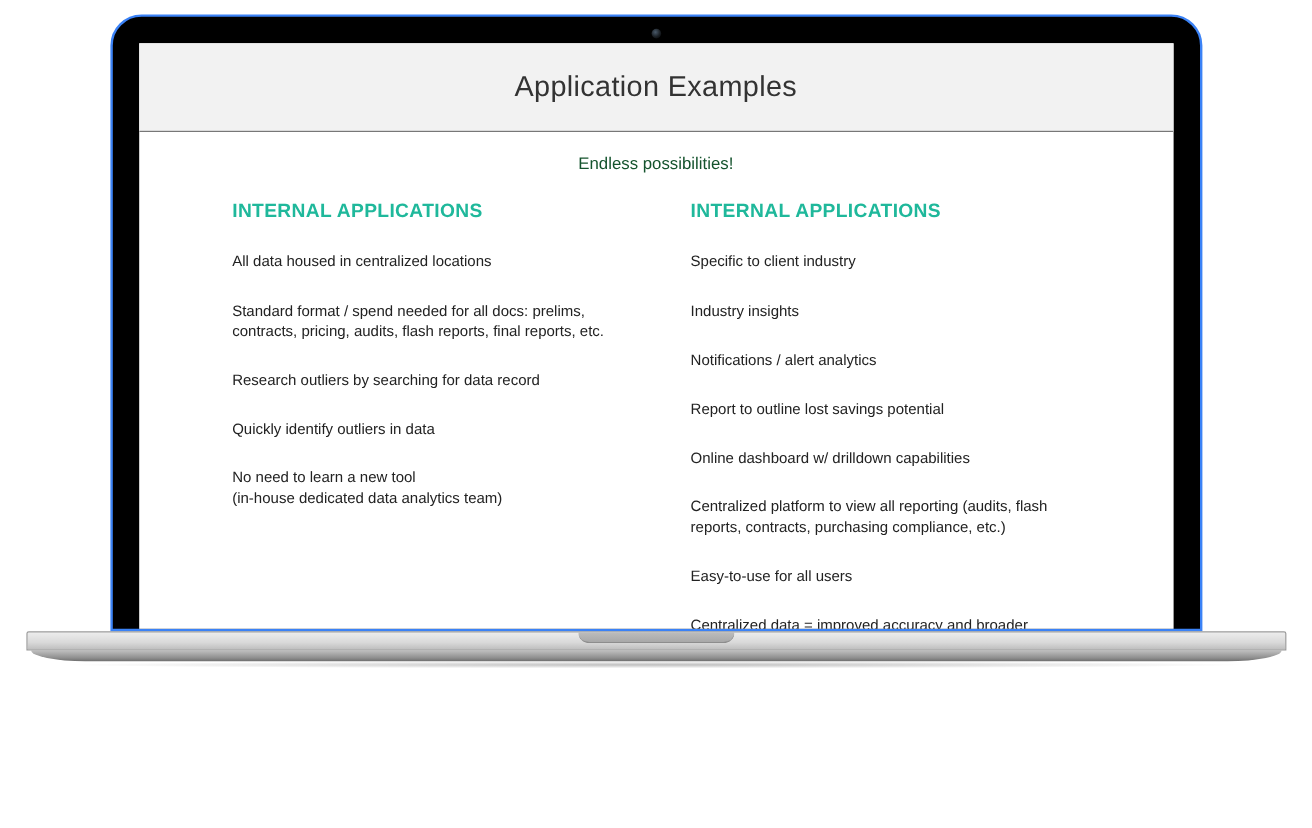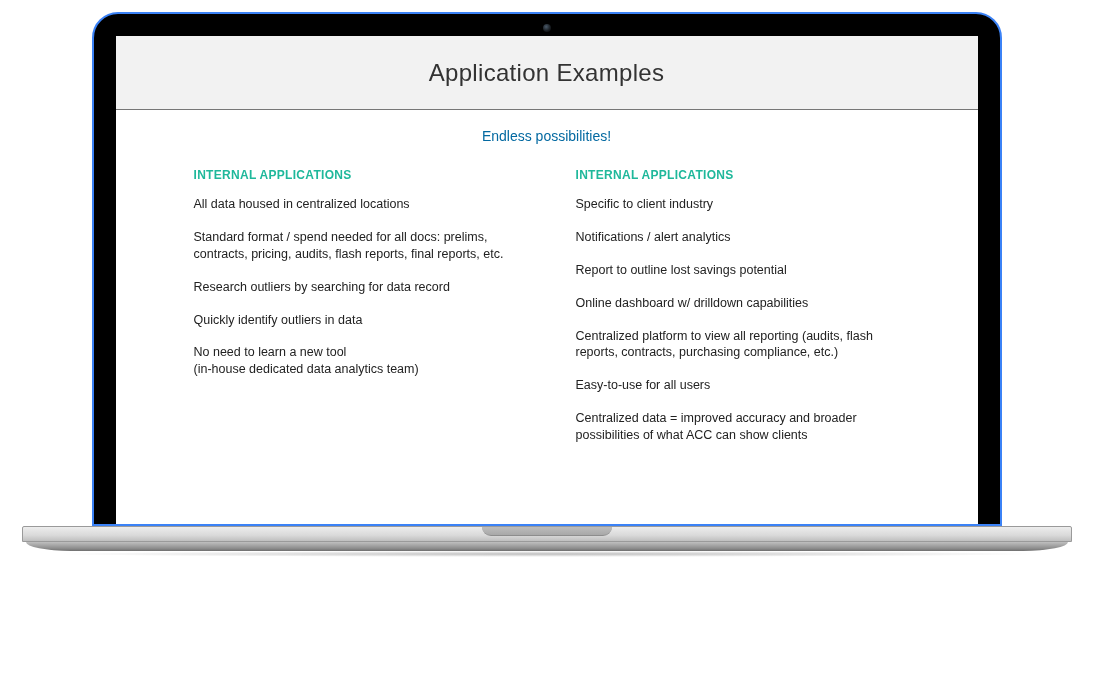--- a/index.html
+++ b/index.html
@@ -53,44 +53,44 @@
   }
   .page-title {
     font-size: 24px;
     font-weight: 300;
     color: #333;
     letter-spacing: 0.3px;
   }
   .subtitle {
     text-align: center;
     font-size: 14px;
-    color: #0369a1;
+    color: #14532d;
     margin: 18px 0 24px 0;
   }
   .columns {
     display: flex;
     padding: 0 70px 0 78px;
     gap: 50px;
   }
   .col {
     flex: 1;
     min-width: 0;
   }
   .col-heading {
     color: #1fb89b;
     font-weight: 700;
-    font-size: 12px;
+    font-size: 16px;
     letter-spacing: 0.3px;
-    margin-bottom: 14px;
   }
   .item {
     font-size: 12.5px;
     line-height: 1.35;
     color: #222;
     margin-bottom: 16px;
+    margin-top: 24px;
   }
   
   .base {
     width: 1050px;
     height: 30px;
     margin: 0 auto;
     position: relative;
   }
   .base-top {
     height: 16px;
@@ -138,20 +138,21 @@
           <div class="col-heading">INTERNAL APPLICATIONS</div>
           <div class="item">All data housed in centralized locations</div>
           <div class="item">Standard format / spend needed for all docs: prelims, contracts, pricing, audits, flash reports, final reports, etc.</div>
           <div class="item">Research outliers by searching for data record</div>
           <div class="item">Quickly identify outliers in data</div>
           <div class="item">No need to learn a new tool<br>(in-house dedicated data analytics team)</div>
         </div>
         <div class="col">
           <div class="col-heading">INTERNAL APPLICATIONS</div>
           <div class="item">Specific to client industry</div>
+          <div class="item">Industry insights</div>
           <div class="item">Notifications / alert analytics</div>
           <div class="item">Report to outline lost savings potential</div>
           <div class="item">Online dashboard w/ drilldown capabilities</div>
           <div class="item">Centralized platform to view all reporting (audits, flash reports, contracts, purchasing compliance, etc.)</div>
           <div class="item">Easy-to-use for all users</div>
           <div class="item">Centralized data = improved accuracy and broader possibilities of what ACC can show clients</div>
         </div>
       </div>
     </div>
   </div>

